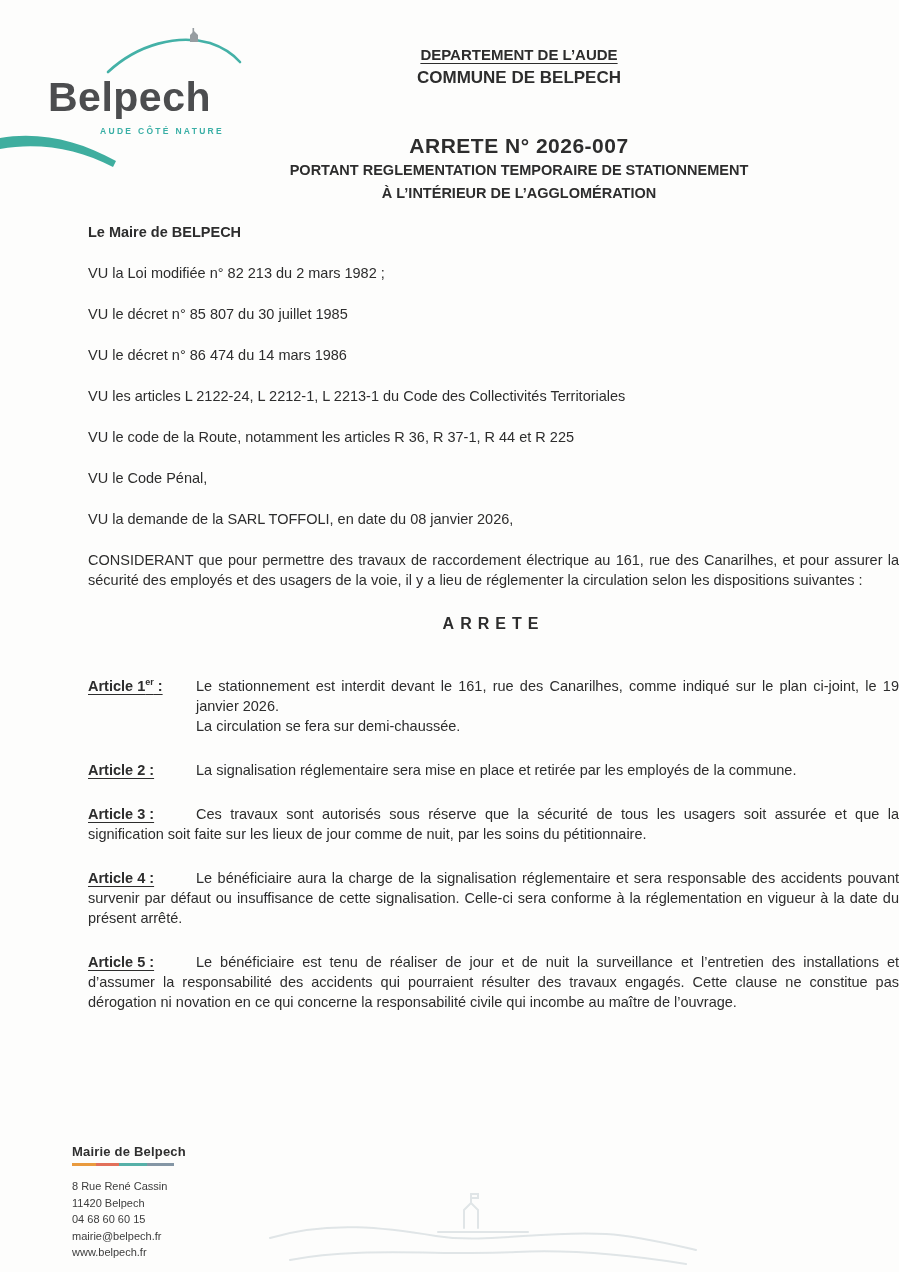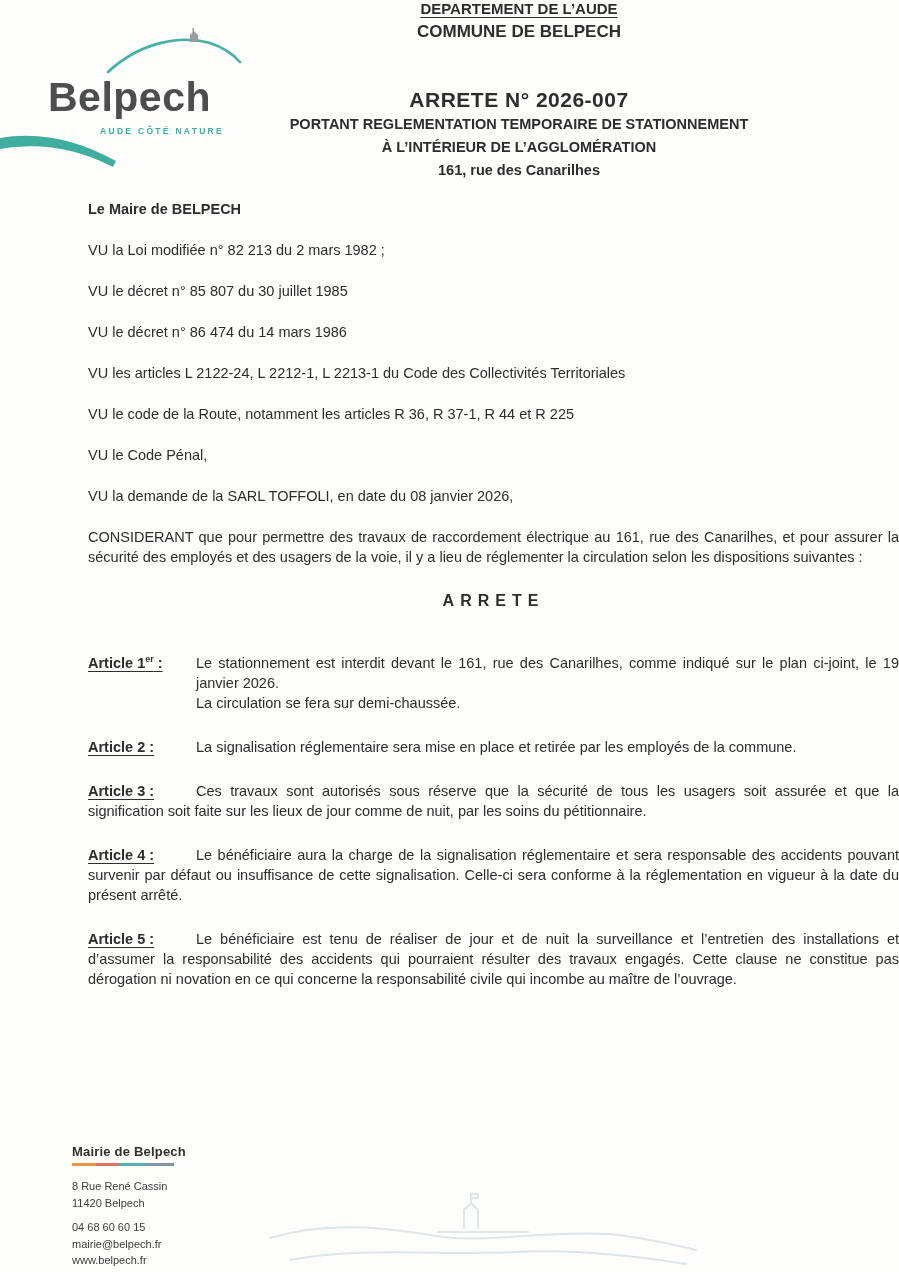--- a/index.html
+++ b/index.html
@@ -14,21 +14,21 @@
   }
 
   
   .logo { position:absolute; left:40px; top:28px; width:230px; height:145px; }
   .logo-arc { position:absolute; left:0; top:0; }
   .logo-text { position:absolute; left:8px; top:46px; font-size:41px; font-weight:700; letter-spacing:0.5px; color:#4c4d4f; }
   .logo-tagline { position:absolute; left:60px; top:98px; font-size:8.5px; font-weight:700; letter-spacing:2.3px; color:#3aafa6; }
   .logo-swoosh { position:absolute; left:0; top:132px; }
 
   
-  .header { margin-left:140px; width:758px; text-align:center; }
+  .header { padding-top:46px; margin-left:140px; width:758px; text-align:center; }
   .header-dept { font-size:15px; font-weight:700; text-decoration:underline; text-underline-offset:3px; }
   .header-commune { font-size:17px; font-weight:700; margin-top:5px; }
 
   
   .title-block { margin-top:46px; margin-left:140px; width:758px; text-align:center; }
   .title-number { font-size:21px; font-weight:700; letter-spacing:0.5px; }
   .title-sub { font-size:14.5px; font-weight:700; line-height:22px; margin-top:1px; }
   .title-sub:first-of-type { margin-top:7px; }
 
   
@@ -49,21 +49,21 @@
   .article-text p { margin:0; }
   .article-inline { text-align:justify; }
   .article-inline .inline-label { display:inline-block; width:108px; font-weight:700; }
 
   
   .footer { position:absolute; left:72px; top:1144px; }
   .footer-org { font-size:13px; font-weight:700; color:#2f2f2f; letter-spacing:0.2px; }
   .footer-bar { width:102px; height:3px; margin:4px 0 12px 0;
     background:linear-gradient(90deg,#e99a3e 0 24%,#e2705a 24% 46%,#56b0a8 46% 74%,#8496a5 74% 100%); }
   .footer-line { font-size:11px; line-height:16.5px; color:#3c3c3c; }
-  .footer-gap { margin-top:8px; }
+  .footer-gap { }
 
   
   .watermark { position:absolute; left:268px; top:1172px; }
 </style>
 </head>
 <body>
 
 <div class="page">
 
   <div class="logo">
@@ -81,21 +81,20 @@
 
   <div class="header">
     <div class="header-dept">DEPARTEMENT DE L’AUDE</div>
     <div class="header-commune">COMMUNE DE BELPECH</div>
   </div>
 
   <div class="title-block">
     <div class="title-number">ARRETE N° 2026-007</div>
     <div class="title-sub">PORTANT REGLEMENTATION TEMPORAIRE DE STATIONNEMENT</div>
     <div class="title-sub">À L’INTÉRIEUR DE L’AGGLOMÉRATION</div>
-    <div class="title-sub">161, rue des Canarilhes</div>
   </div>
 
   <div class="body">
     <p class="maire">Le Maire de BELPECH</p>
 
     <p><span class="b">VU</span> <span>la Loi modifiée n° 82 213 du 2 mars 1982 ;</span></p>
     <p><span class="b">VU</span> <span>le décret n° 85 807 du 30 juillet 1985</span></p>
     <p><span class="b">VU</span> <span>le décret n° 86 474 du 14 mars 1986</span></p>
     <p><span class="b">VU</span> <span>les articles L 2122-24, L 2212-1, L 2213-1 du Code des Collectivités Territoriales</span></p>
     <p><span class="b">VU</span> <span>le code de la Route, notamment les articles R 36, R 37-1, R 44 et R 225</span></p>

